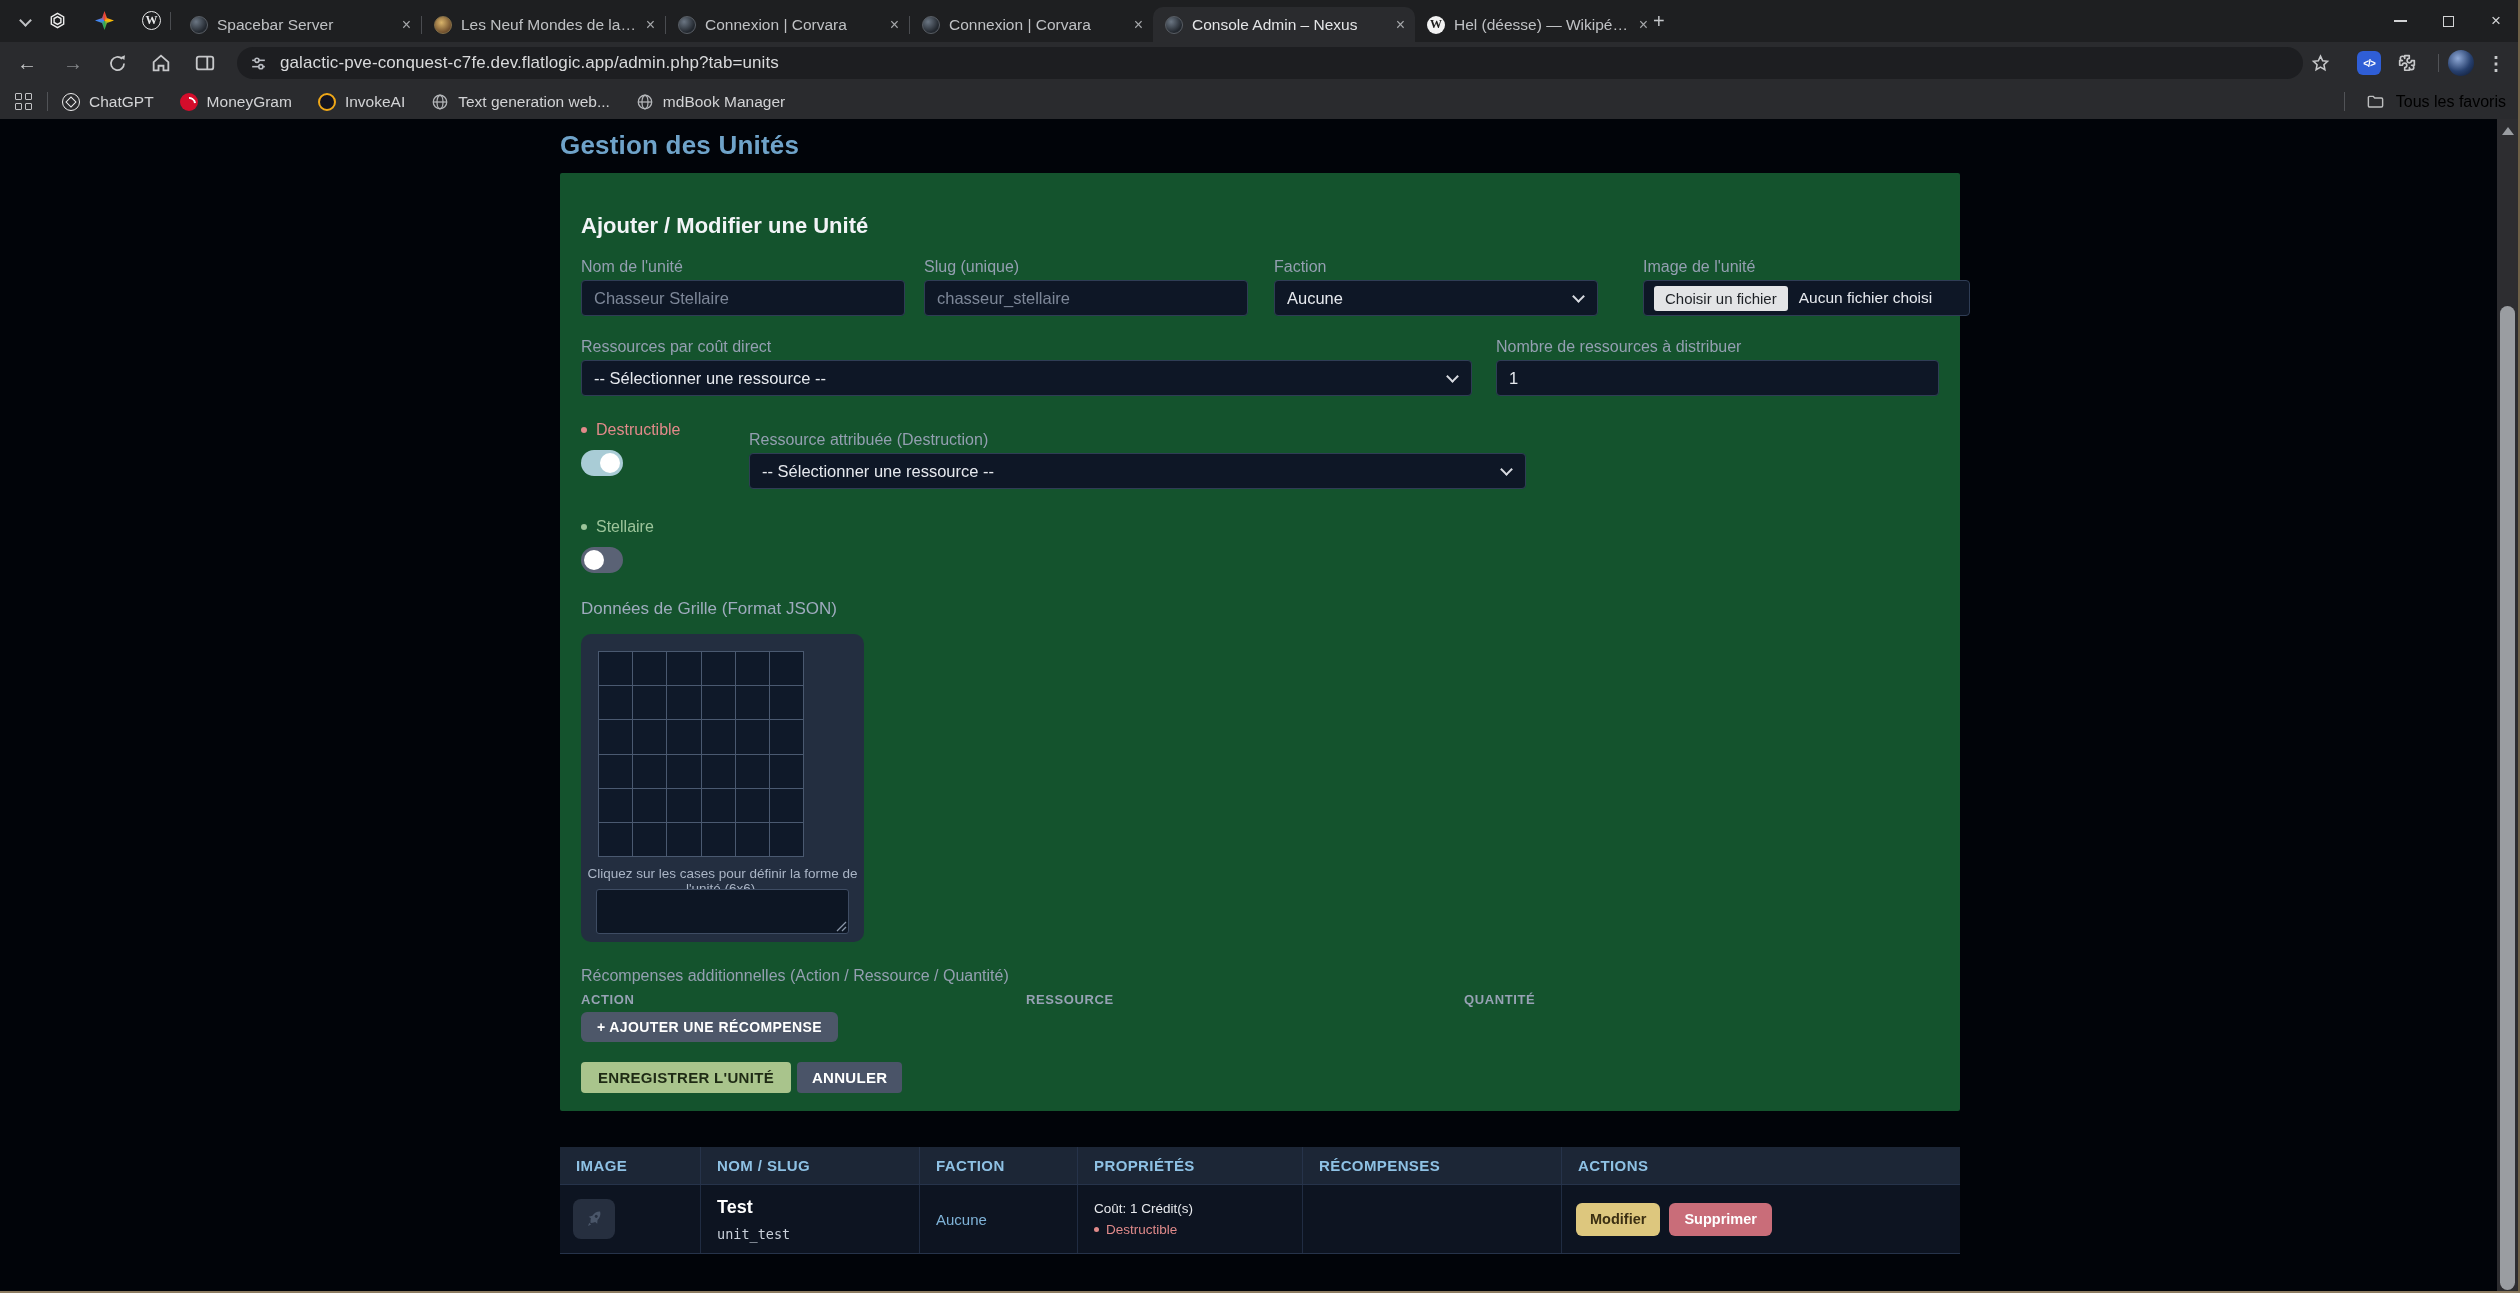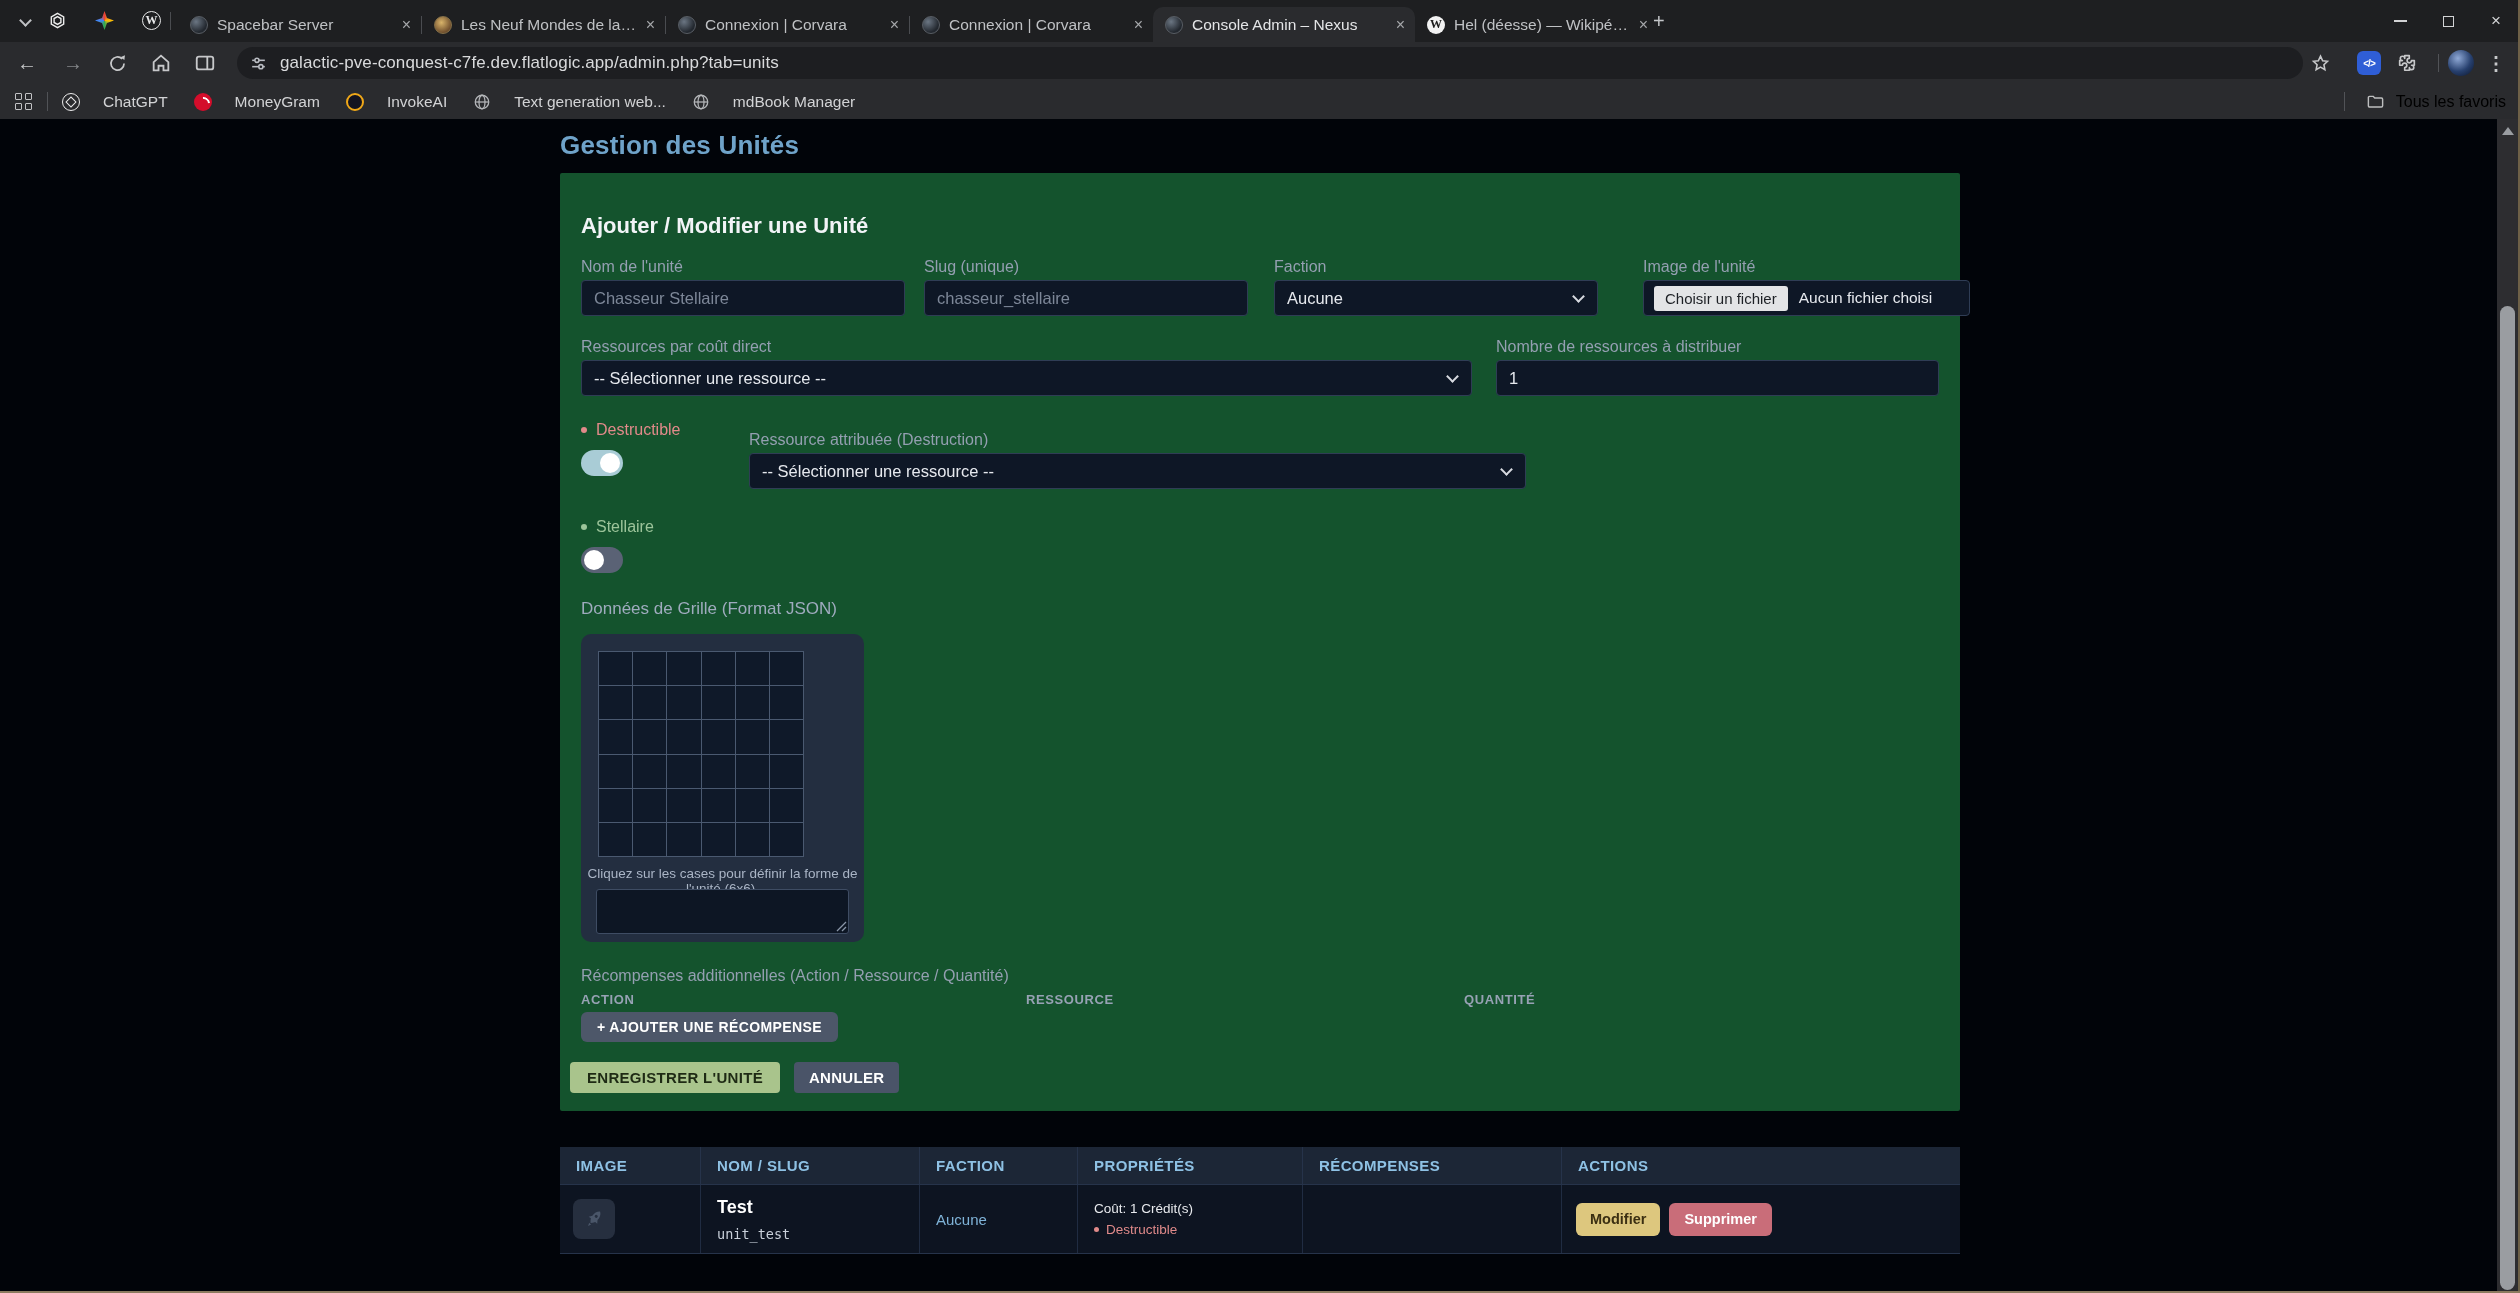--- a/index.html
+++ b/index.html
@@ -46,21 +46,21 @@
   .ext-blue { width:24px; height:24px; border-radius:6px; background:#2f5ed6; color:#fff; font-size:10px; font-weight:bold; display:flex; align-items:center; justify-content:center; letter-spacing:-1px; }
   .avatar { width:26px; height:26px; border-radius:50%; background:radial-gradient(circle at 38% 32%, #8fa9d6, #27406e 55%, #0d1830 95%); }
   .vsep { position:absolute; top:7px; width:1px; height:18px; background:#515357; }
   .dots { color:#c7c8ca; font-size:19px; font-weight:bold; }
 
   .bookmarks { position:absolute; top:84px; left:0; width:2520px; height:35px; background:#2a2b2e; display:flex; align-items:center; }
   .apps-grid { position:absolute; left:15px; top:9px; width:17px; height:17px; display:grid; grid-template-columns:7px 7px; grid-template-rows:7px 7px; gap:3px; }
   .apps-grid i { border:1.5px solid #c2c3c5; border-radius:1px; }
   .bm-sep { position:absolute; left:47px; top:8px; width:1px; height:19px; background:#515357; }
   .bm-items { position:absolute; left:62px; top:0; height:35px; display:flex; align-items:center; gap:26px; }
-  .bm { display:flex; align-items:center; gap:23px; }
+  .bm { display:flex; align-items:center; gap:9px; }
   .bm .lbl { color:#d2d3d5; font-size:15.5px; white-space:nowrap; }
   .bi { width:18px; height:18px; border-radius:50%; position:relative; flex:0 0 18px; }
   .bi-chatgpt { border:1.7px solid #ececec; }
   .bi-chatgpt::after { content:""; position:absolute; left:4px; top:4px; width:6px; height:6px; border:1.6px solid #ececec; transform:rotate(45deg); }
   .bi-mg { background:#d40d2b; }
   .bi-mg::after { content:""; position:absolute; left:3.5px; top:4px; width:9px; height:9px; border:2.2px solid transparent; border-top-color:#fff; border-radius:50%; transform:rotate(40deg); }
   .bi-invoke { border:2.6px solid #f0a818; background:#141420; }
   .bm-right { position:absolute; right:14px; top:0; height:35px; display:flex; align-items:center; gap:11px; }
   .bm-right .rsep { width:1px; height:19px; background:#515357; margin-right:10px; }
 
@@ -97,21 +97,21 @@
   .gcell { background:#0f1929; border-right:1px solid #4a5970; border-bottom:1px solid #4a5970; }
   .grid-hint { position:absolute; left:0; right:0; top:232px; text-align:center; font-size:13.5px; color:#aab5c6; }
   .grid-ta-wrap { position:absolute; left:15px; top:255px; width:253px; height:45px; }
   .grid-ta { width:100%; height:100%; background:#0d1624; border:1px solid #3e4c63; border-radius:3px; resize:none; }
   .ta-grip { position:absolute; right:2px; bottom:2px; }
 
   .rewards-label { position:absolute; left:21px; top:794px; font-size:16px; color:#949fb1; }
   .rw-col { position:absolute; top:819px; font-size:13px; font-weight:bold; color:#97a2b4; letter-spacing:0.6px; }
   .add-reward { position:absolute; left:21px; top:839px; height:30px; background:#4d5769; color:#fff;
                 font-size:14px; font-weight:bold; border:none; border-radius:6px; padding:0 16px; letter-spacing:0.4px; }
-  .form-actions { position:absolute; left:10px; top:889px; display:flex; gap:14px; }
+  .form-actions { position:absolute; left:21px; top:889px; display:flex; gap:6px; }
   .btn-save { height:31px; background:#a9c48c; color:#1e2a14; font-weight:bold; font-size:15px; border:none; border-radius:4px; padding:0 17px; letter-spacing:0.3px; }
   .btn-cancel { height:31px; background:#4a5468; color:#fff; font-weight:bold; font-size:15px; border:none; border-radius:4px; padding:0 15px; letter-spacing:0.3px; }
 
   
   .utable { position:absolute; left:0; top:1028px; width:1400px; }
   .thead { display:flex; height:37px; background:#1c2636; }
   .th { display:flex; align-items:center; padding-left:16px; font-size:15px; font-weight:bold; color:#8ec1e4; letter-spacing:0.4px; border-right:1px solid #26334a; }
   .th:last-child { border-right:none; }
   .trow { display:flex; height:70px; background:#0d1421; border-top:1px solid #26334a; border-bottom:1px solid #26334a; }
   .td { border-right:1px solid #202c42; display:flex; }

